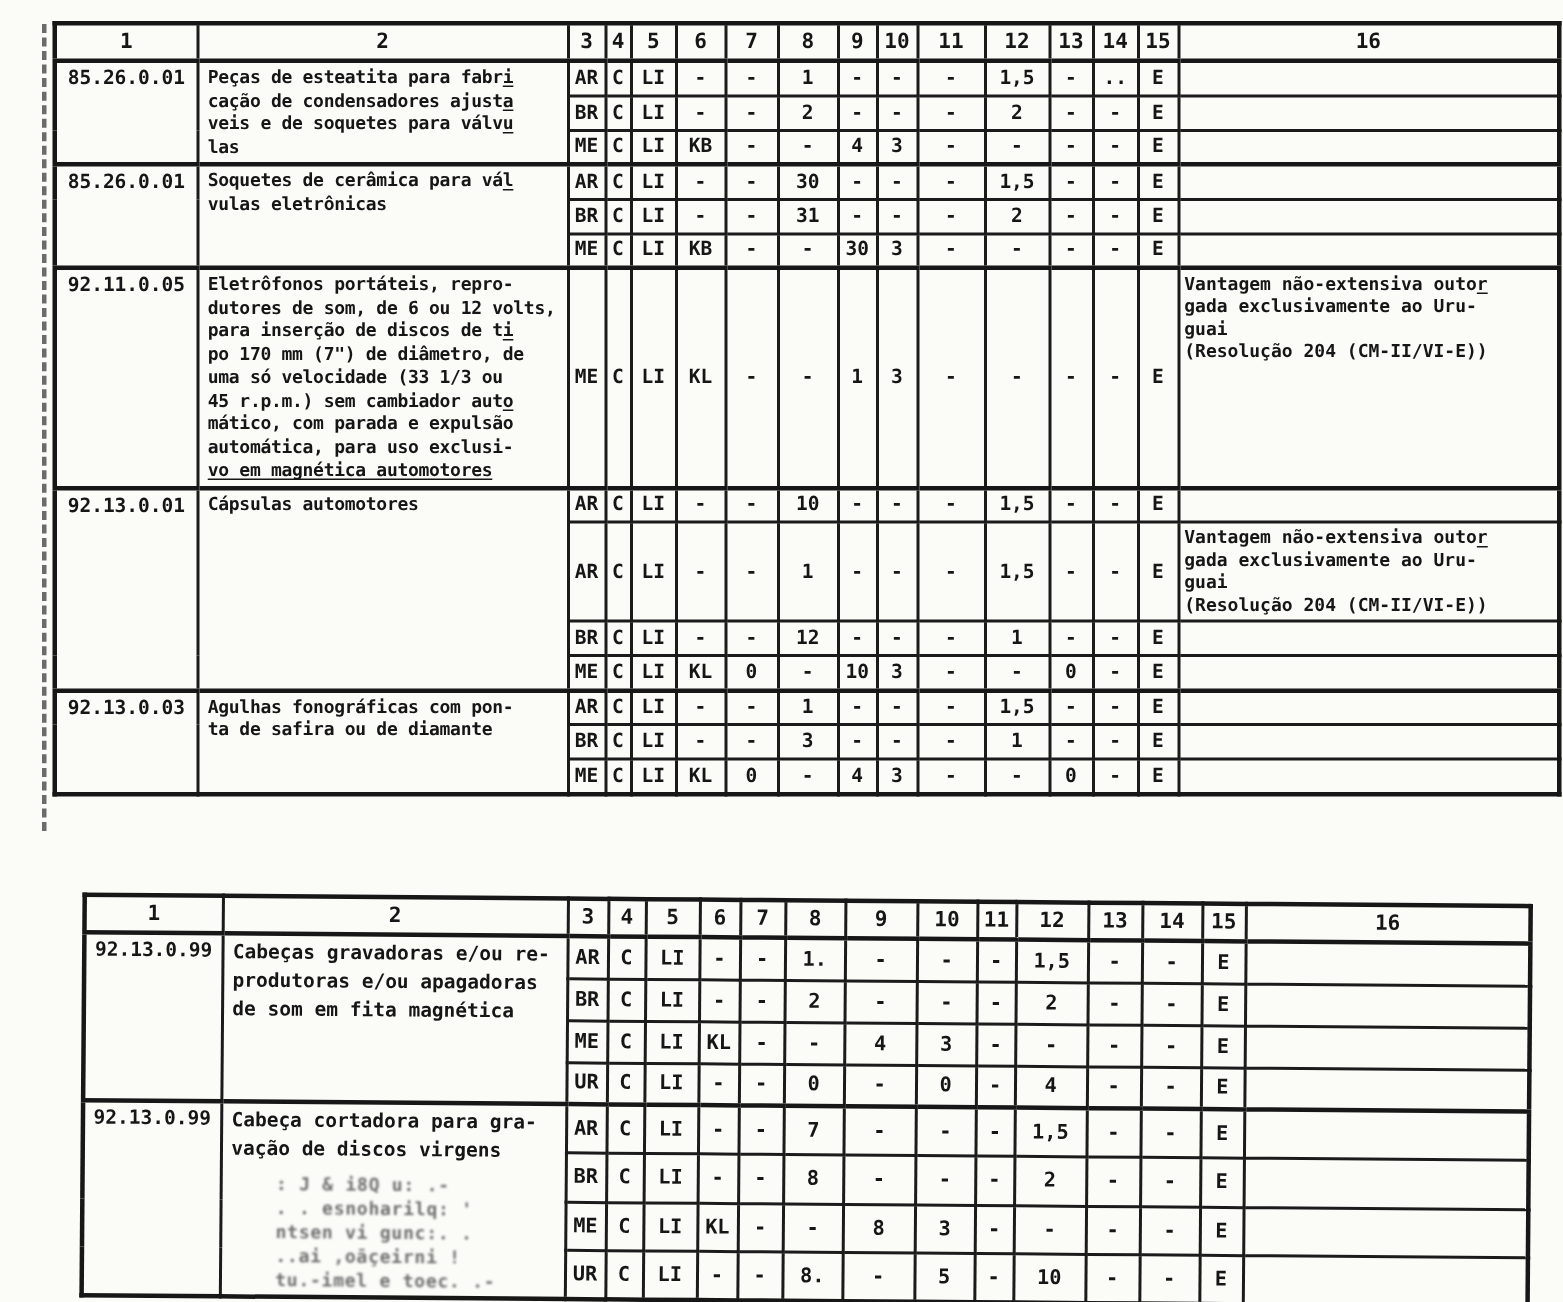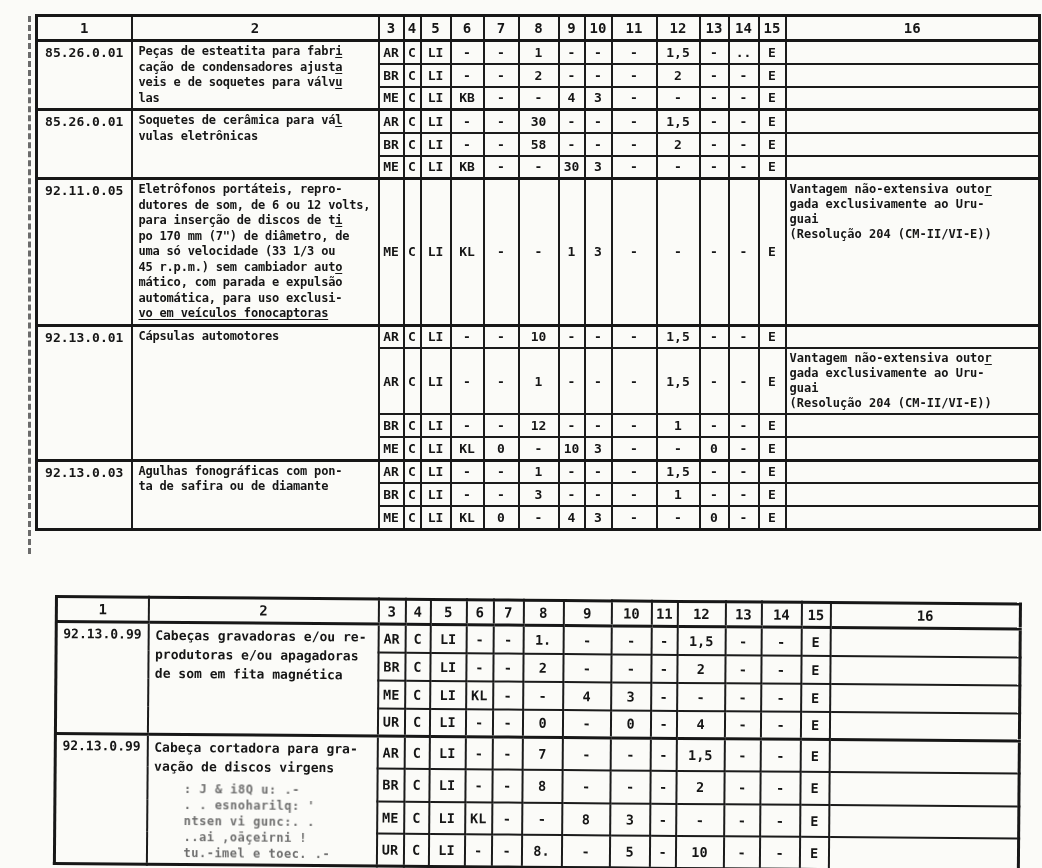--- a/index.html
+++ b/index.html
@@ -176,21 +176,21 @@
           <td class="c-small">-</td>
           <td class="c-small">E</td>
           <td class="c-remark"></td>
         </tr>
         <tr>
           <td class="c-small">BR</td>
           <td class="c-small">C</td>
           <td class="c-small">LI</td>
           <td class="c-small">-</td>
           <td class="c-small">-</td>
-          <td class="c-small">58</td>
+          <td class="c-small">31</td>
           <td class="c-small">-</td>
           <td class="c-small">-</td>
           <td class="c-small">-</td>
           <td class="c-small">2</td>
           <td class="c-small">-</td>
           <td class="c-small">-</td>
           <td class="c-small">E</td>
           <td class="c-remark"></td>
         </tr>
         <tr>
@@ -205,21 +205,21 @@
           <td class="c-small">-</td>
           <td class="c-small">-</td>
           <td class="c-small">-</td>
           <td class="c-small">-</td>
           <td class="c-small">E</td>
           <td class="c-remark"></td>
         </tr>
         <tr class="group-start">
           <td class="c-code" rowspan="1">92.11.0.05</td>
           <td class="c-desc" rowspan="1">
-            <div class="desc-text">Eletrôfonos portáteis, repro-<br>dutores de som, de 6 ou 12 volts,<br>para inserção de discos de t<u>i</u><br>po 170 mm (7") de diâmetro,  de<br>uma só velocidade (33 1/3  ou<br>45 r.p.m.) sem cambiador aut<u>o</u><br>mático, com parada e expulsão<br>automática, para uso exclusi-<br><u>vo em veículos fonocaptoras</u></div>
+            <div class="desc-text">Eletrôfonos portáteis, repro-<br>dutores de som, de 6 ou 12 volts,<br>para inserção de discos de t<u>i</u><br>po 170 mm (7") de diâmetro,  de<br>uma só velocidade (33 1/3  ou<br>45 r.p.m.) sem cambiador aut<u>o</u><br>mático, com parada e expulsão<br>automática, para uso exclusi-<br><u>vo em magnética automotores</u></div>
           </td>
           <td class="c-small">ME</td>
           <td class="c-small">C</td>
           <td class="c-small">LI</td>
           <td class="c-small">KL</td>
           <td class="c-small">-</td>
           <td class="c-small">-</td>
           <td class="c-small">1</td>
           <td class="c-small">3</td>
           <td class="c-small">-</td>

